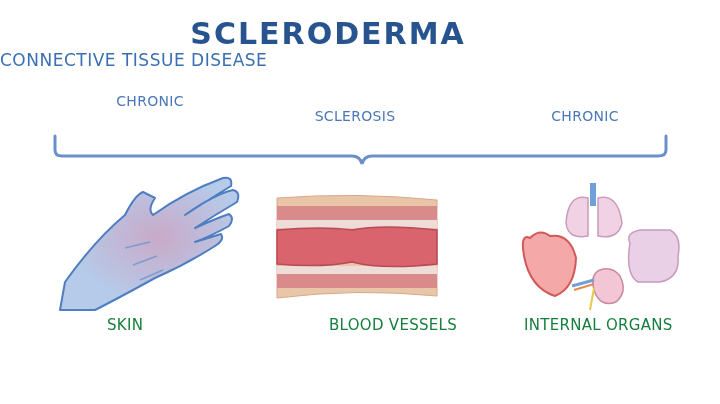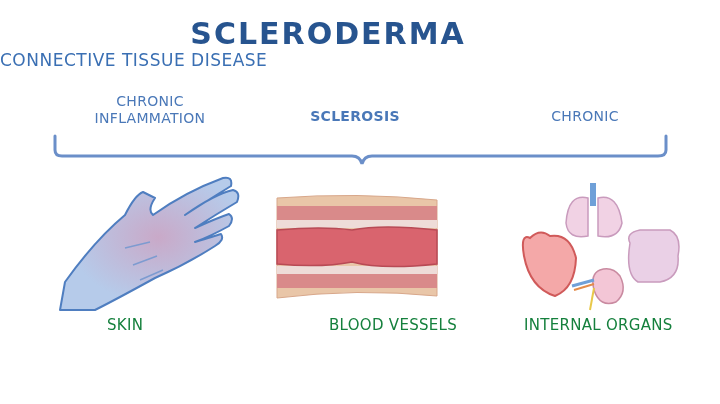--- a/index.html
+++ b/index.html
@@ -26,23 +26,22 @@
   svg.abs { position:absolute; }
 </style>
 </head>
 <body>
 
 <div class="title">SCLERODERMA</div>
 <div class="subtitle">CONNECTIVE TISSUE DISEASE</div>
 
 <div class="stage" style="left:70px; top:93px; width:160px;">
   <div>CHRONIC</div>
-  <div>INFLAMMATION</div>
 </div>
-<div class="stage" style="left:285px; top:108px; width:140px;font-weight:bold;">SCLEROSIS</div>
+<div class="stage" style="left:285px; top:108px; width:140px;">SCLEROSIS</div>
 <div class="stage" style="left:530px; top:108px; width:110px;">CHRONIC</div>
 
 <svg class="abs" style="left:0; top:0;" width="720" height="180">
   <path d="M55 136 L55 150 Q55 156 62 156 L352 156 Q360 156 362 164 Q364 156 372 156 L658 156 Q666 156 666 150 L666 136" fill="none" stroke="#6b8fc9" stroke-width="3" stroke-linecap="round"></path>
 </svg>
 
 <svg class="abs" style="left:55px; top:170px;" width="190" height="145" viewBox="0 0 190 145">
   <defs>
     <radialGradient id="hg" cx="0.55" cy="0.45" r="0.5">
       <stop offset="0" stop-color="#c9a9c8"></stop>

